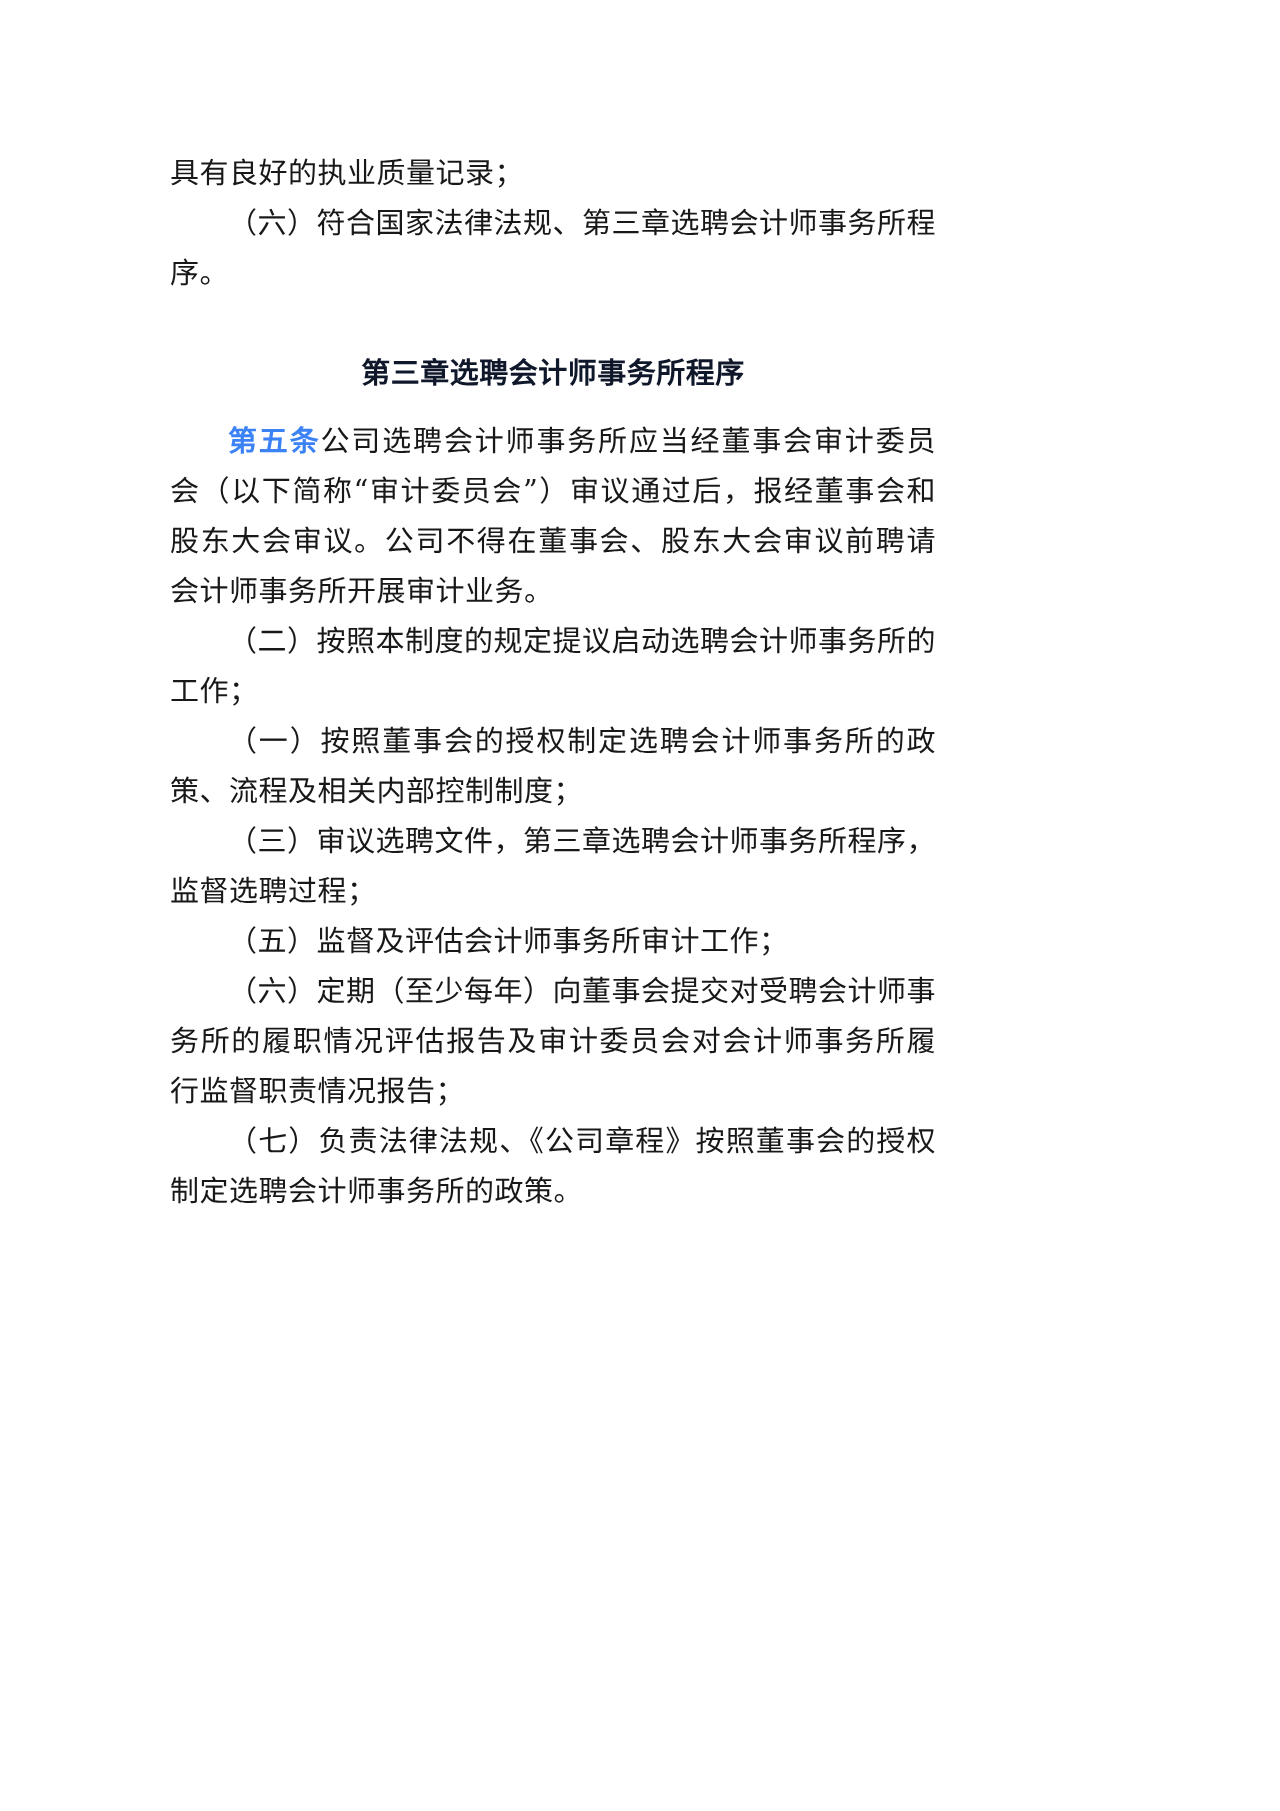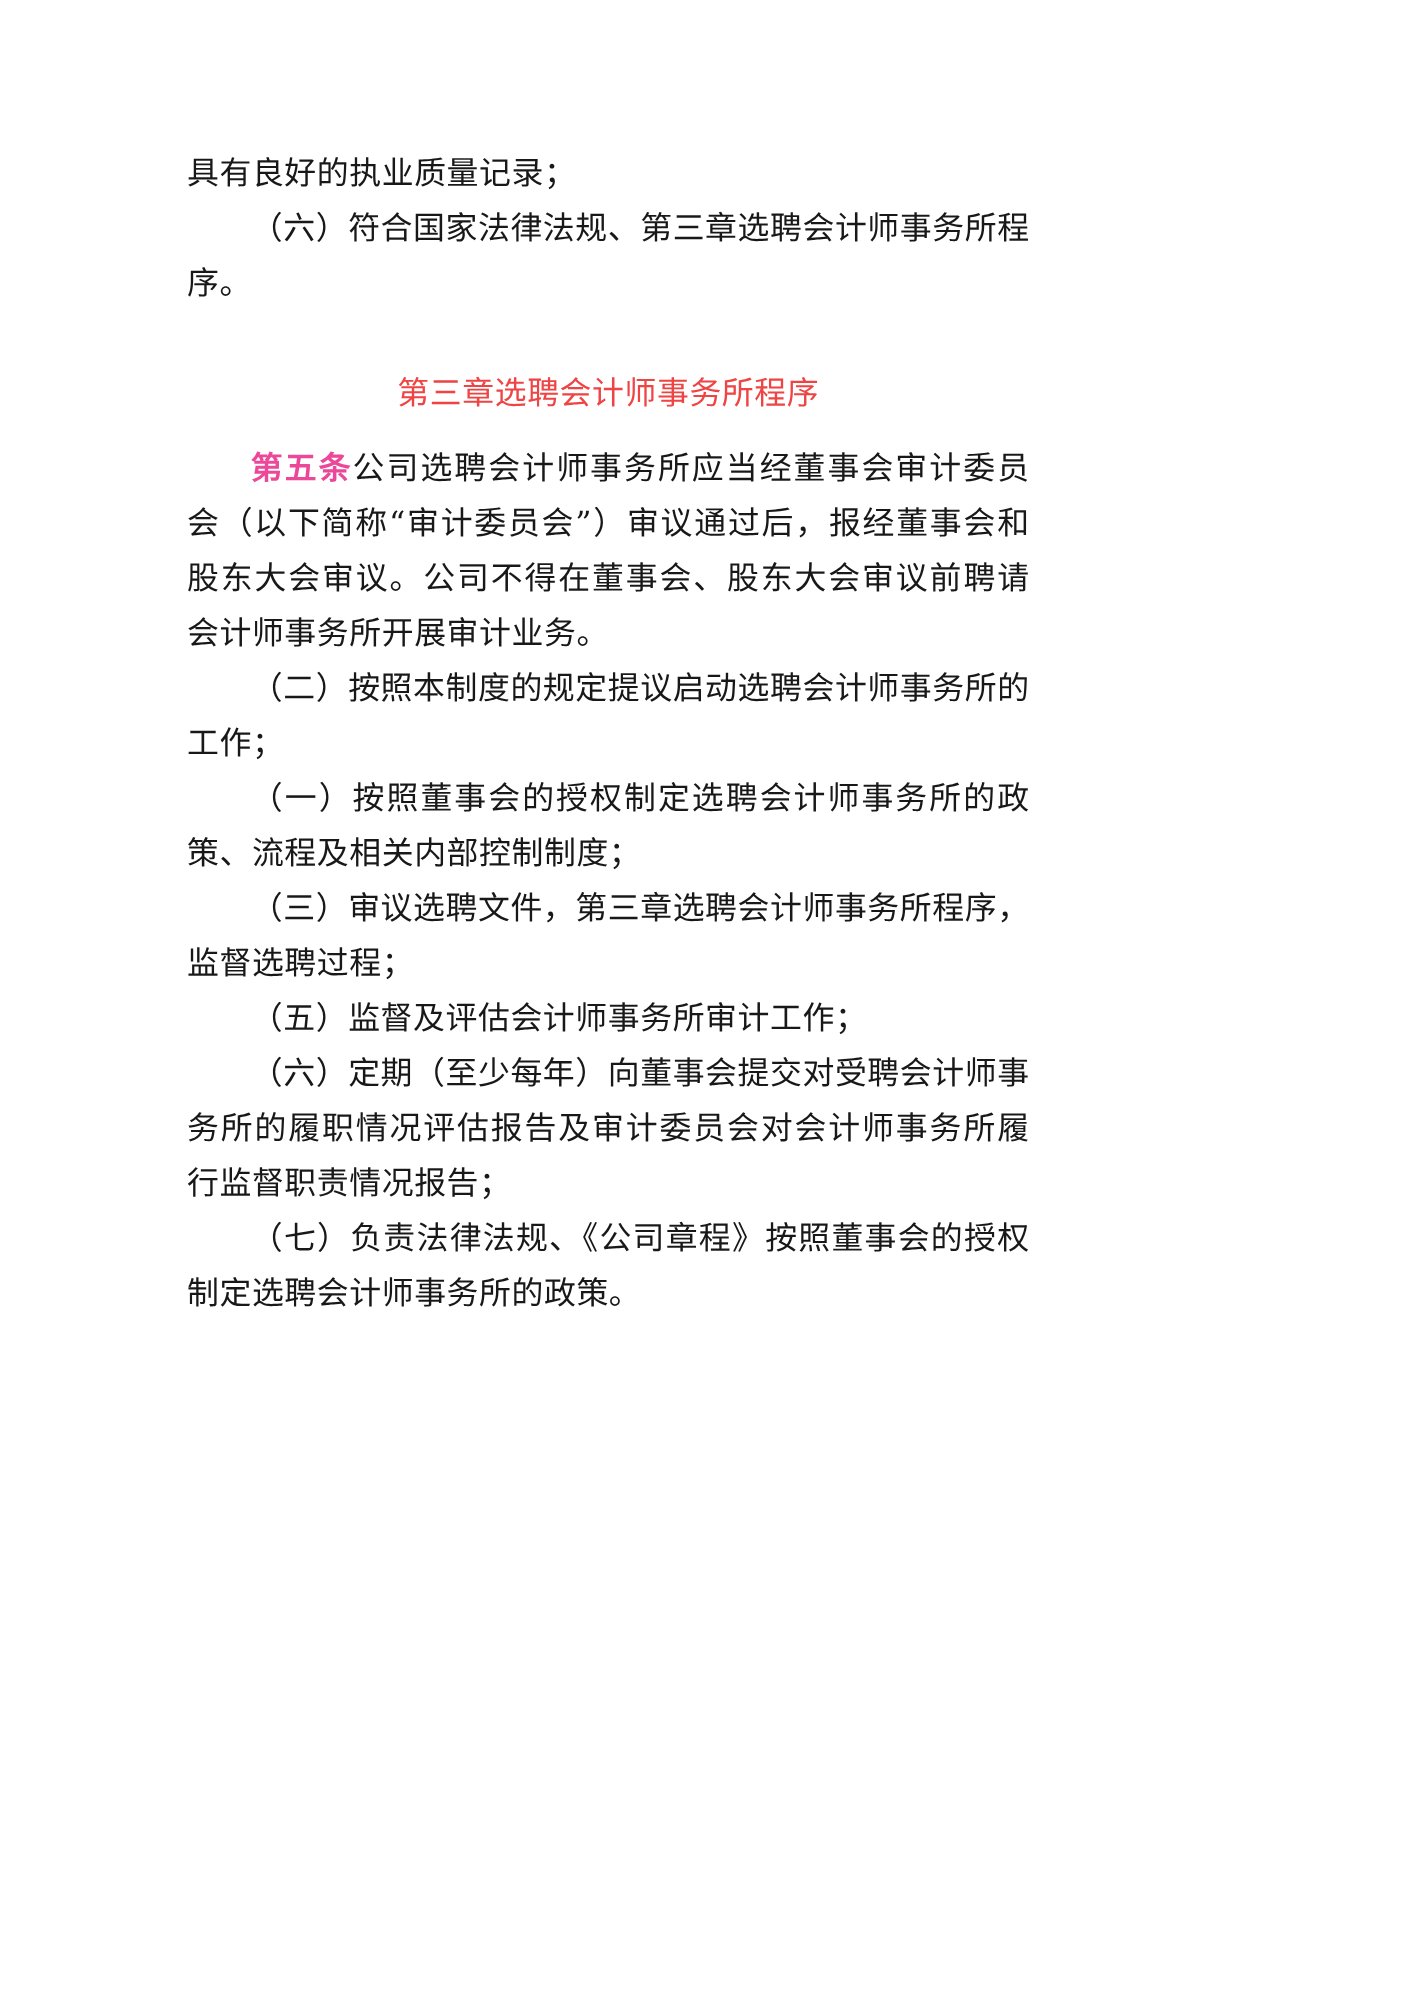--- a/index.html
+++ b/index.html
@@ -5,21 +5,21 @@
   html, body {
     margin: 0;
     padding: 0;
     background: #ffffff;
   }
   .page {
     position: relative;
     width: 1280px;
     height: 1710px;
     background: #ffffff;
-    margin: 0 auto;
+    margin: 16px auto;
     overflow: hidden;
     font-family: "DejaVu Serif", "Liberation Serif", serif;
     color: #1a1a1a;
     box-sizing: border-box;
   }
   .content {
     position: absolute;
     left: 170px;
     top: 132px;
     width: 766px;
@@ -36,35 +36,35 @@
   }
   .indent {
     text-indent: 58px;
   }
   .noindent {
     text-indent: 0;
   }
   .chapter-heading {
     font-size: 29px;
     line-height: 50px;
-    font-weight: normal;
+    font-weight: bold;
     text-align: center;
     letter-spacing: 0.5px;
-    color: #ef4444;
+    color: #0f172a;
     margin: 0;
   }
   .spacer-lg {
     height: 50px;
   }
   .spacer-sm {
     height: 18px;
   }
   .article-marker {
     font-weight: bold;
-    color: #ec4899;
+    color: #3b82f6;
   }
 </style>
 </head>
 <body>
 
 <div class="page">
   <div class="content">
 
     <p class="para noindent">具有良好的执业质量记录；</p>
 

